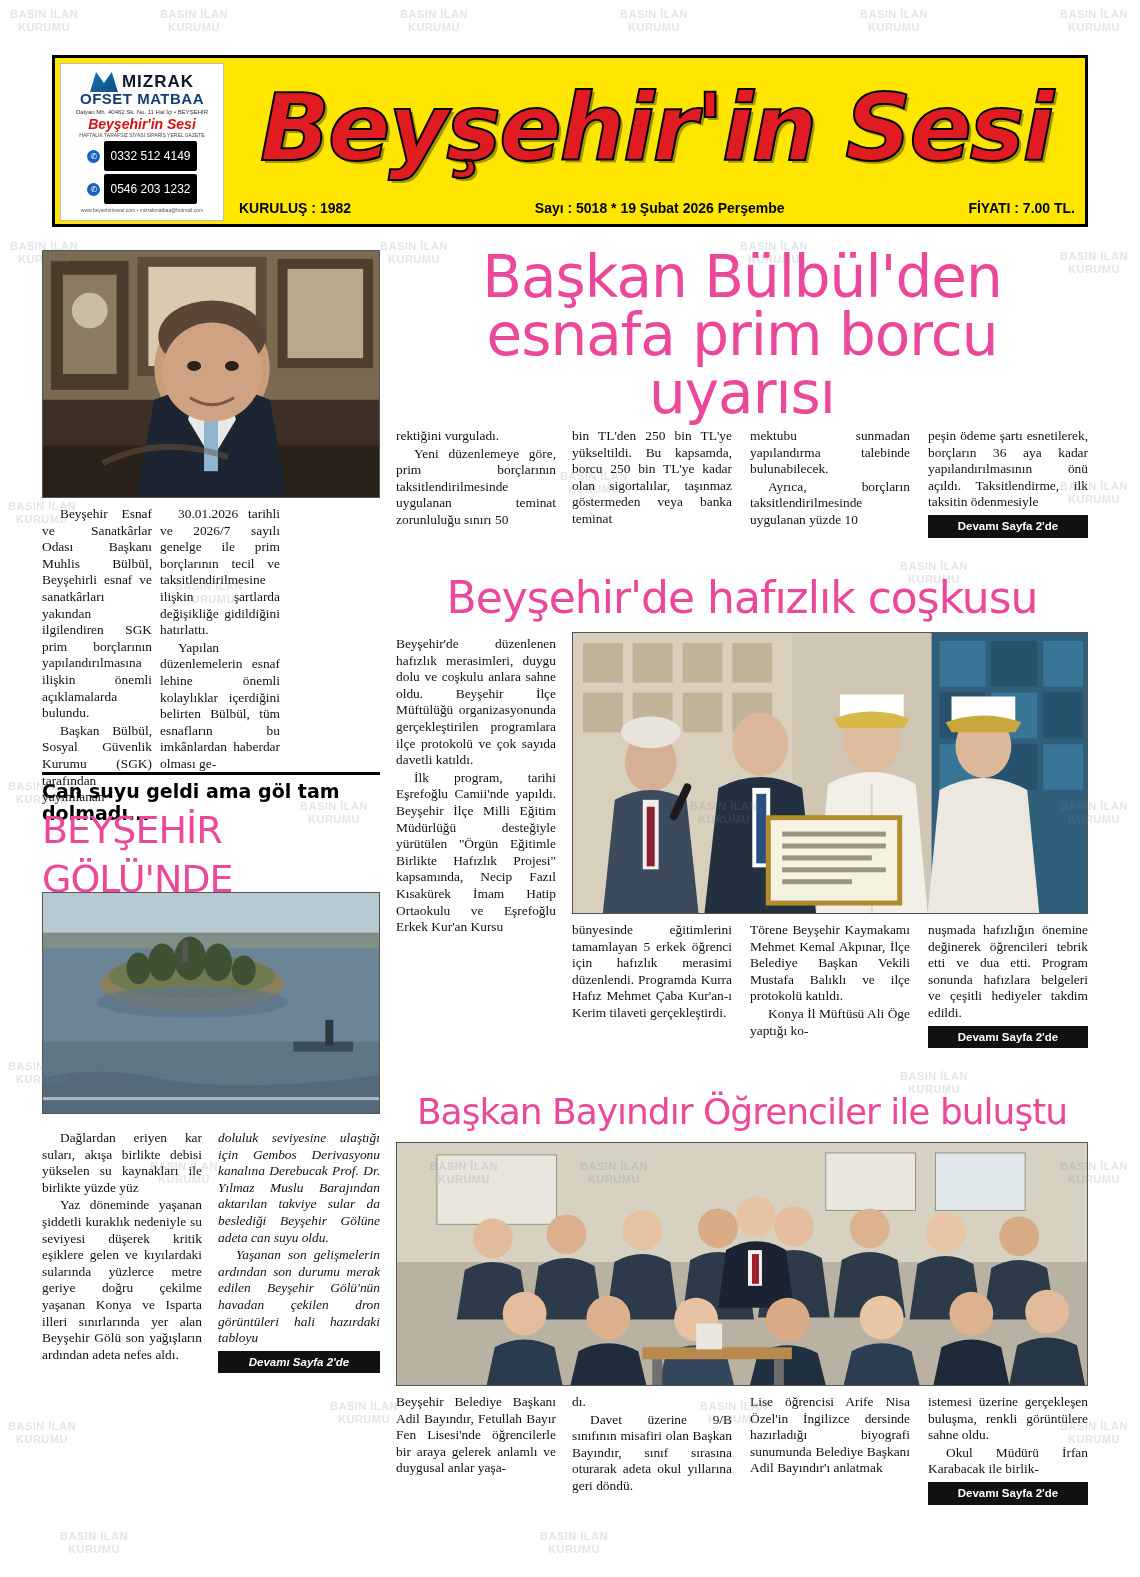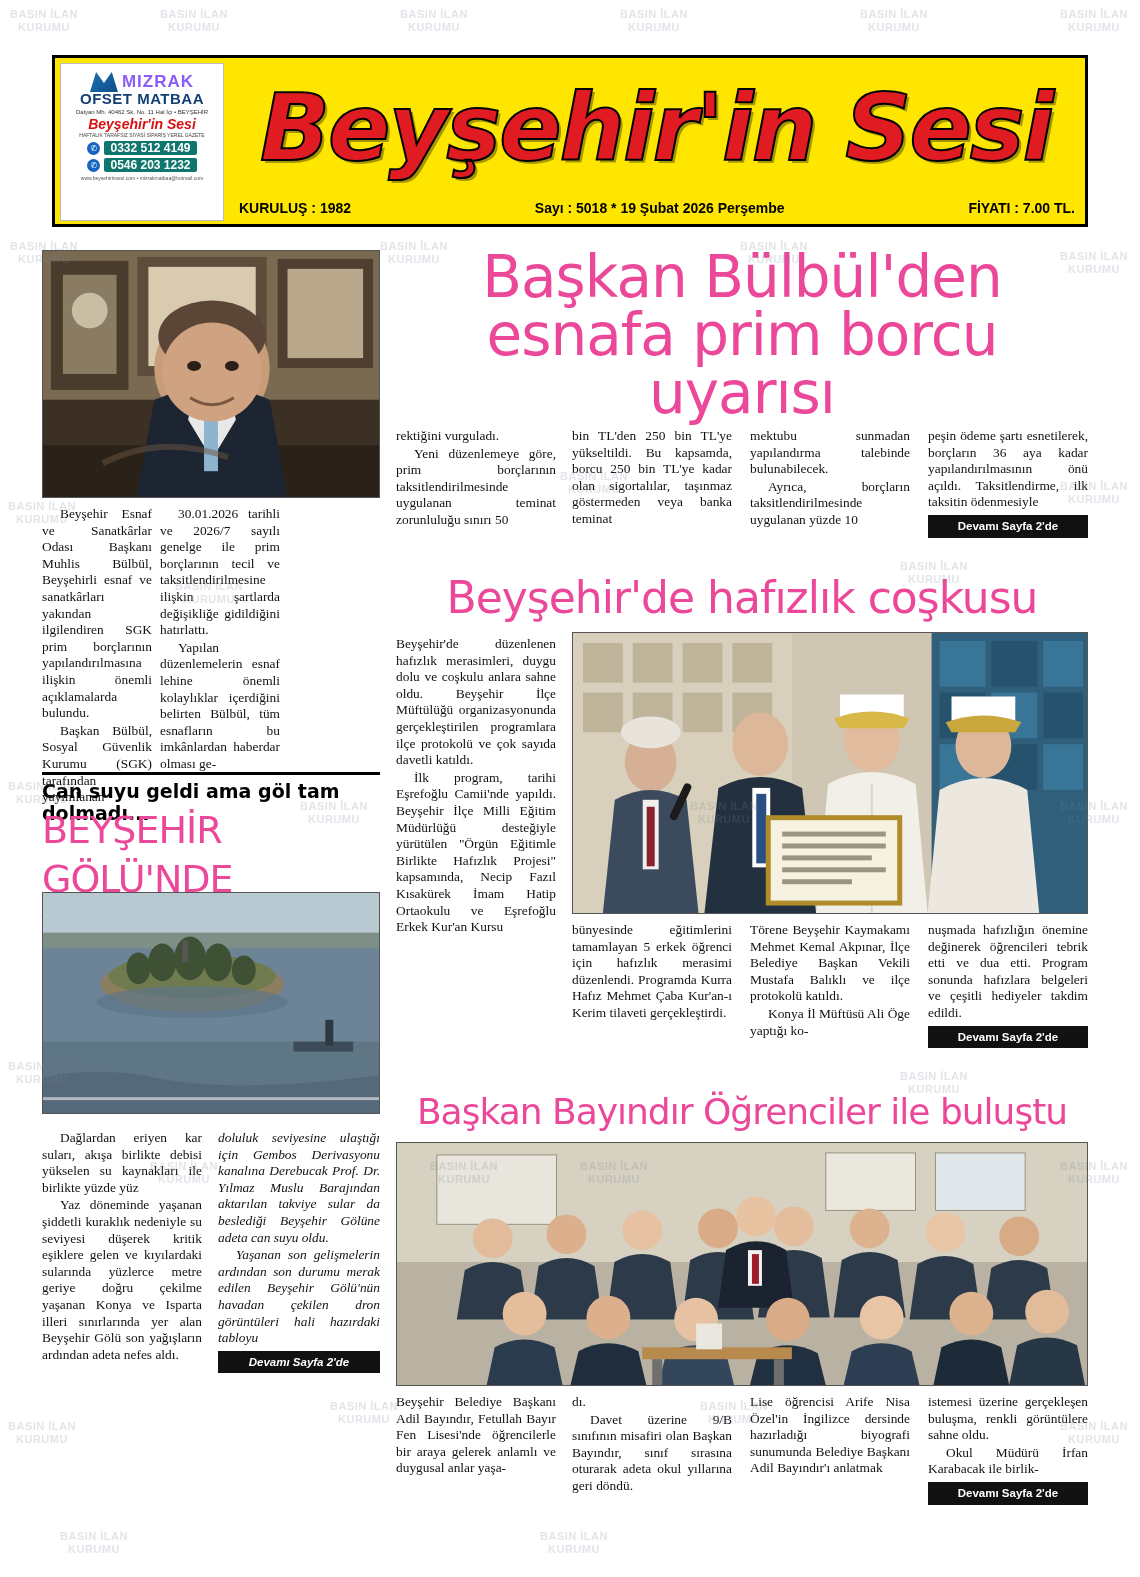--- a/index.html
+++ b/index.html
@@ -54,37 +54,37 @@
   .logo-mark {
     margin-top:8px;
     display:flex; align-items:center; justify-content:center;
     gap:4px;
   }
   .logo-m {
     width:28px; height:20px;
     background:linear-gradient(135deg,#1a6fb5 0%, #0d4f86 100%);
     clip-path:polygon(0% 100%, 22% 0%, 50% 55%, 78% 0%, 100% 100%);
   }
-  .logo-t1 { font-size:17px; font-weight:bold; color:#8b5cf6; letter-spacing:1px;}
+  .logo-t1 { font-size:17px; font-weight:bold; color:#0f172a; letter-spacing:1px;}
   .logo-t2 { font-size:15px; font-weight:bold; color:#123f75; letter-spacing:0.5px; margin-top:-2px;}
   .logo-addr { font-size:6px; color:#333; margin-top:2px; }
   .logo-red { font-size:14px; font-weight:bold; color:#d81010; margin-top:1px; font-style:italic;}
   .logo-sub { font-size:5px; color:#444; }
   .phone-row {
     display:flex; align-items:center; justify-content:center; gap:4px;
     margin-top:3px;
   }
   .phone-ic {
     width:13px; height:13px; border-radius:50%;
     background:#1565c0; color:#fff; font-size:8px;
     display:flex; align-items:center; justify-content:center;
   }
   .phone-num {
-    background:#0f766e; color:#fff; font-size:12px; font-weight:bold;
-    padding:0 6px; border-radius:2px;
+    background:#000000; color:#fff; font-size:12px; font-weight:normal;
+    padding:8px 6px; border-radius:2px;
   }
   .logo-web { font-size:5px; color:#555; margin-top:3px;}
   .title-main {
     position:absolute; left:178px; top:-4px; right:6px;
     text-align:center;
     font-family:"DejaVu Sans", sans-serif;
     font-weight:bold;
     font-size:92px;
     line-height:150px;
     color:#e11b22;

